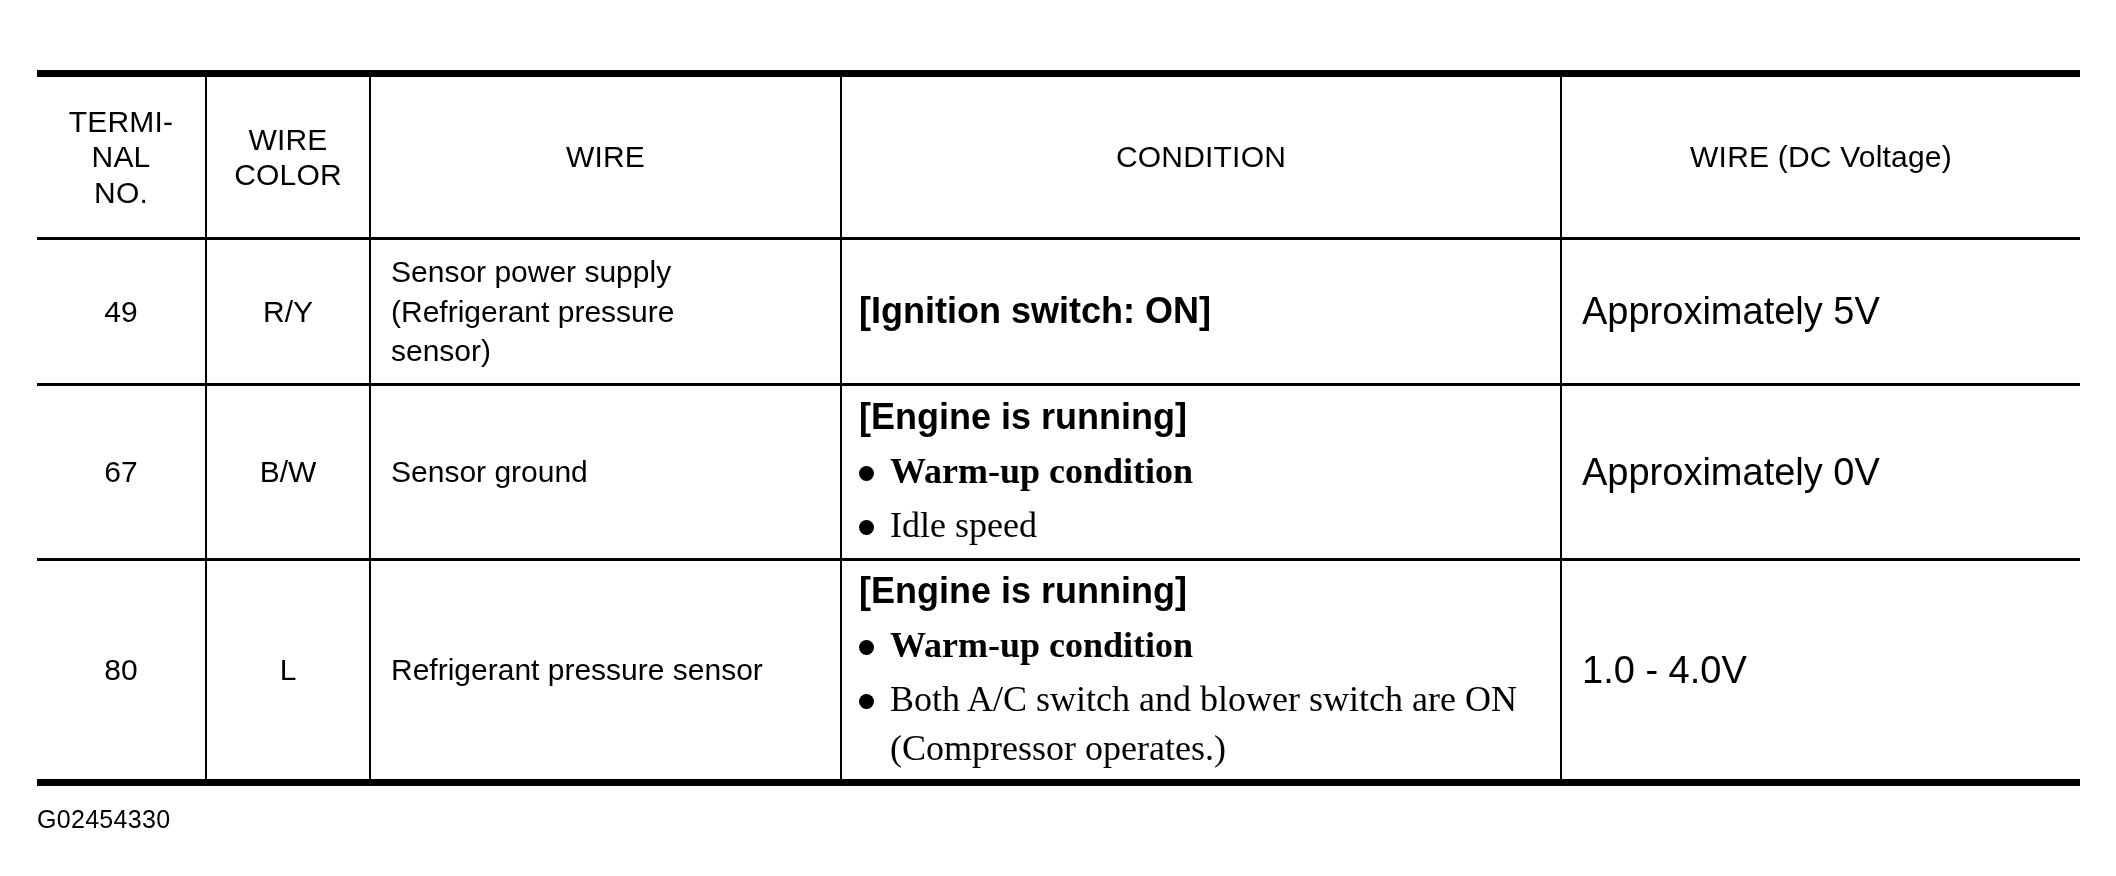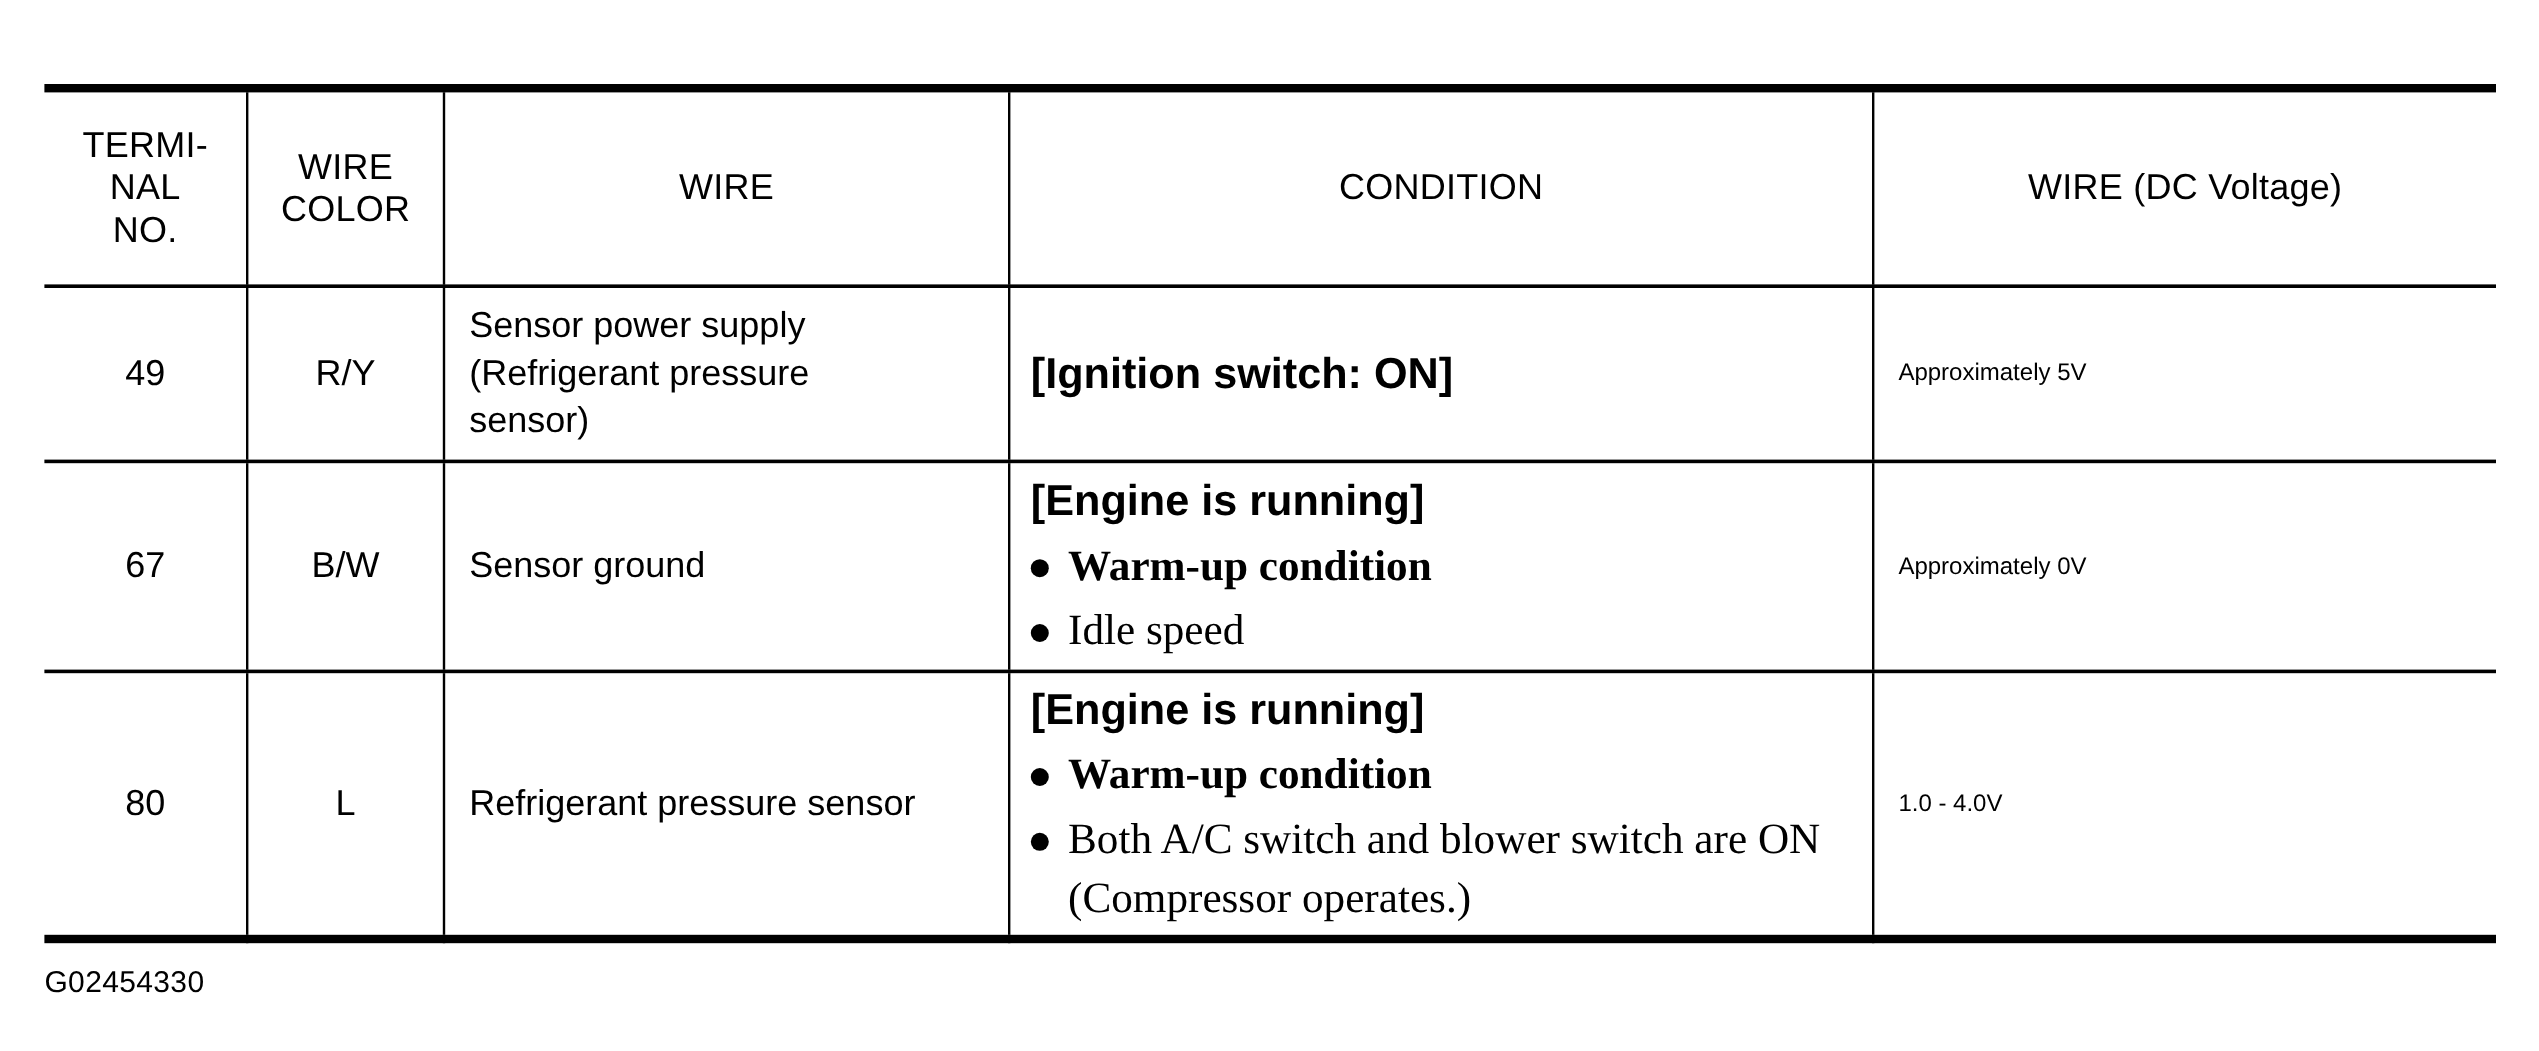--- a/index.html
+++ b/index.html
@@ -85,21 +85,21 @@
   }
   .cell-item {
     text-align: left;
     font-size: 30px;
     line-height: 1.33;
     padding-left: 20px !important;
     padding-right: 14px !important;
   }
   .cell-data {
     text-align: left;
-    font-size: 20px;
+    font-size: 38px;
     padding-left: 20px !important;
     padding-right: 10px !important;
   }
   .cell-cond {
     text-align: left;
     font-size: 36px;
     padding-left: 17px !important;
     padding-right: 10px !important;
     vertical-align: middle;
   }

